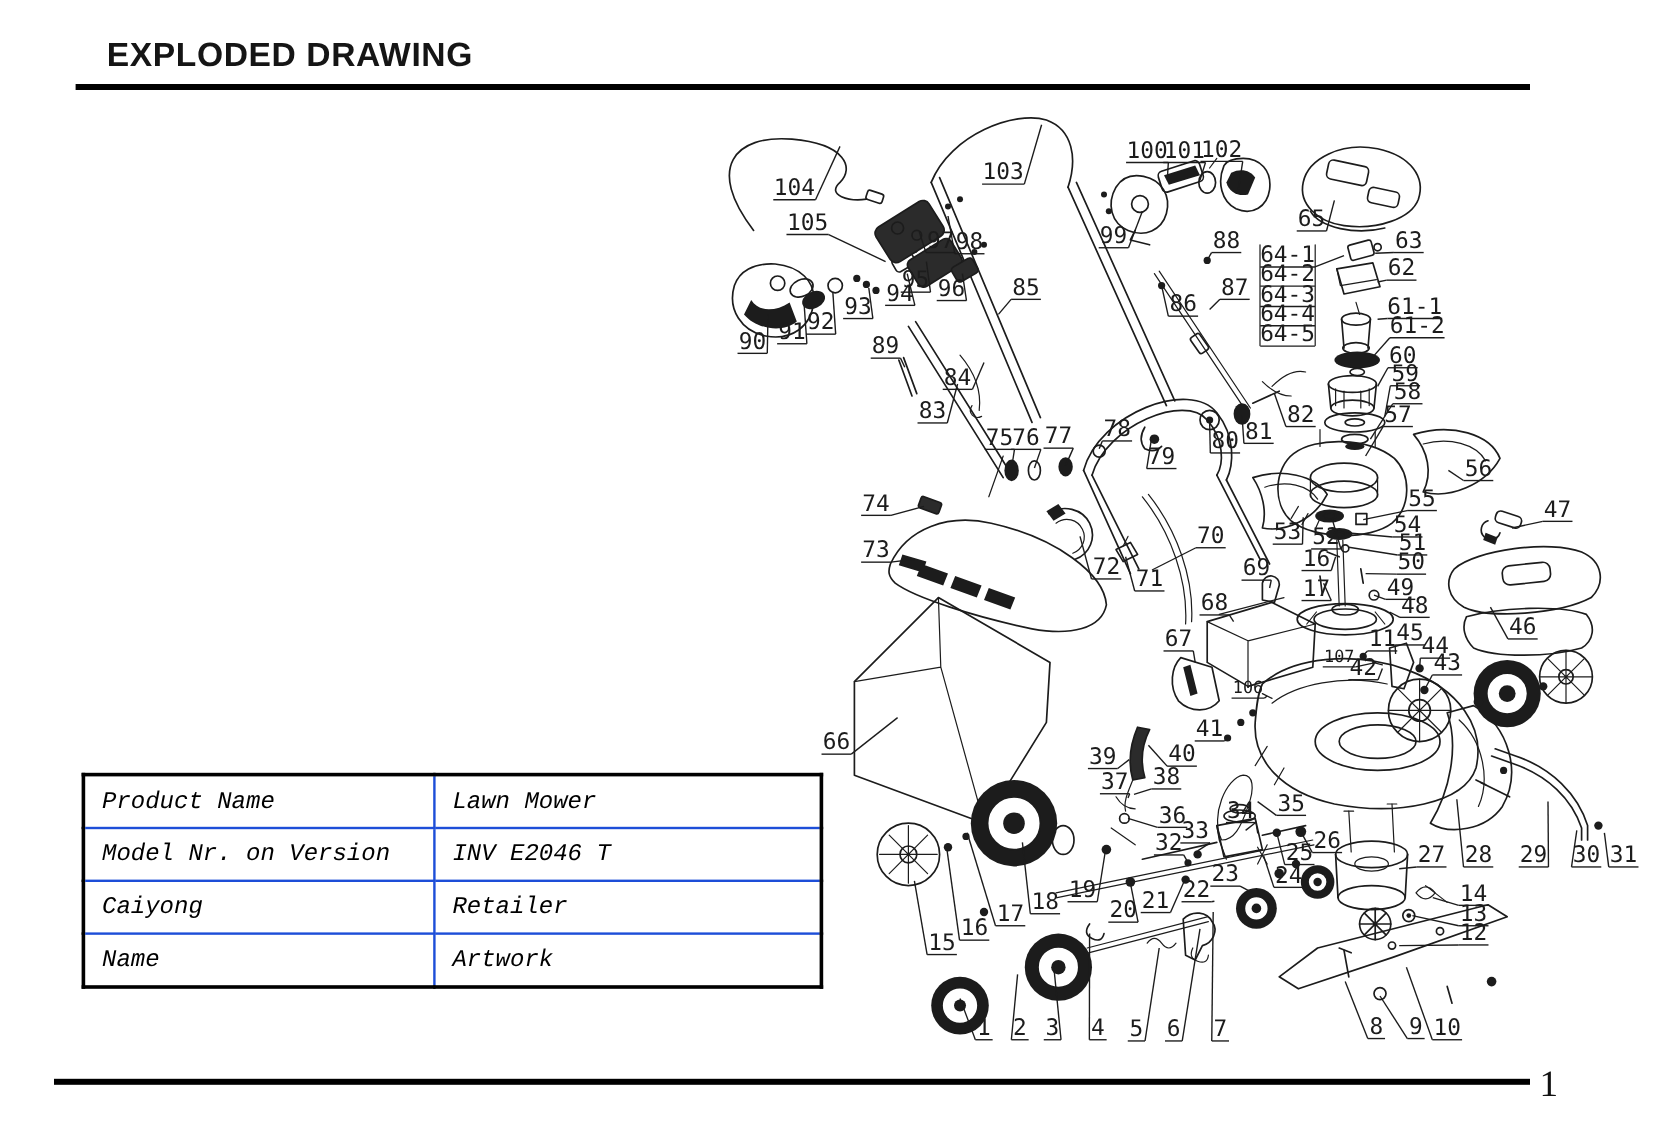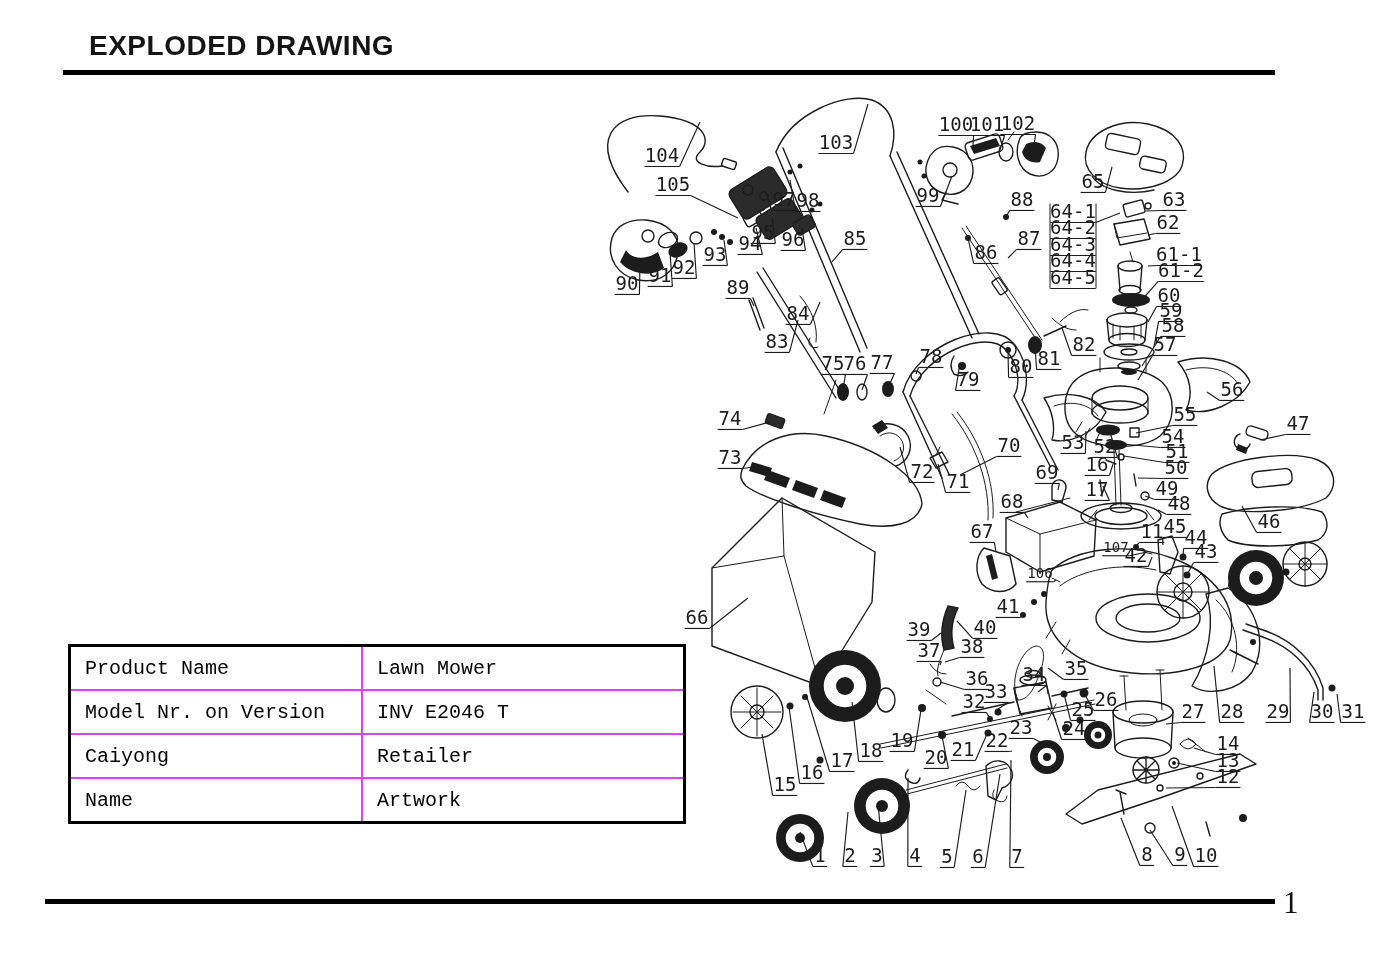--- a/index.html
+++ b/index.html
@@ -16,21 +16,21 @@
   #art path,#art line,#art circle,#art ellipse,#art rect{stroke:#1c1c1c;stroke-width:1.4;fill:none;
         stroke-linecap:round;stroke-linejoin:round;}
   #art .fd{fill:#1c1c1c;stroke:none;}
   #art .fg{fill:#2b2b2b;stroke:#1c1c1c;}
   #art .fw{fill:#fff;}
   #art .thin{stroke-width:1;}
   #labels text{fill:#1c1c1c;font-family:"DejaVu Sans Mono","Liberation Mono",monospace;}
   #labels line{stroke:#1c1c1c;stroke-width:1.15;}
   #info-table{position:absolute;left:68px;top:644px;width:618px;border-collapse:collapse;
               font-family:"Liberation Mono",monospace;font-size:20px;color:#000;}
-  #info-table td{border:2px solid #d946ef;height:42px;padding:0 0 0 14px;white-space:nowrap;}
+  #info-table td{border:2px solid #1d4ed8;height:42px;padding:0 0 0 14px;white-space:nowrap;font-style:italic;}
   #info-table{border:3px solid #000;}
   #info-table td.c1{width:276px;}
 </style>
 </head>
 <body>
 
 <div id="page">
 
   <div id="title">EXPLODED DRAWING</div>
   <div id="rule-top" class="rule"></div>

